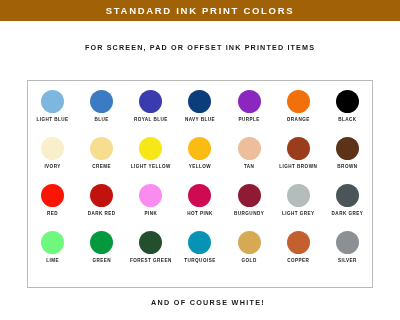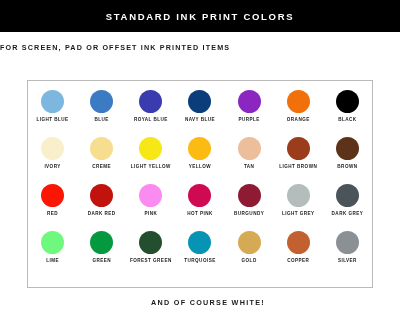--- a/index.html
+++ b/index.html
@@ -21,41 +21,42 @@
     background: #ffffff;
     box-sizing: border-box;
   }
 
   
   .header-bar {
     position: absolute;
     left: 0;
     top: 0;
     width: 400px;
-    height: 32px;
-    background: #000000;
+    height: 21px;
+    background: #a16207;
     display: flex;
     align-items: center;
     justify-content: center;
   }
   .header-title {
     color: #ffffff;
     font-size: 9.5px;
     font-weight: bold;
     letter-spacing: 1.7px;
     text-transform: uppercase;
     white-space: nowrap;
   }
 
   
   .subtitle-block {
     position: absolute;
     left: 0;
     top: 41px;
     width: 400px;
+    text-align: center;
   }
   .subtitle-line {
     color: #1a1a1a;
     font-size: 7.2px;
     font-weight: bold;
     letter-spacing: 1.15px;
     text-transform: uppercase;
     line-height: 13px;
     white-space: nowrap;
   }

